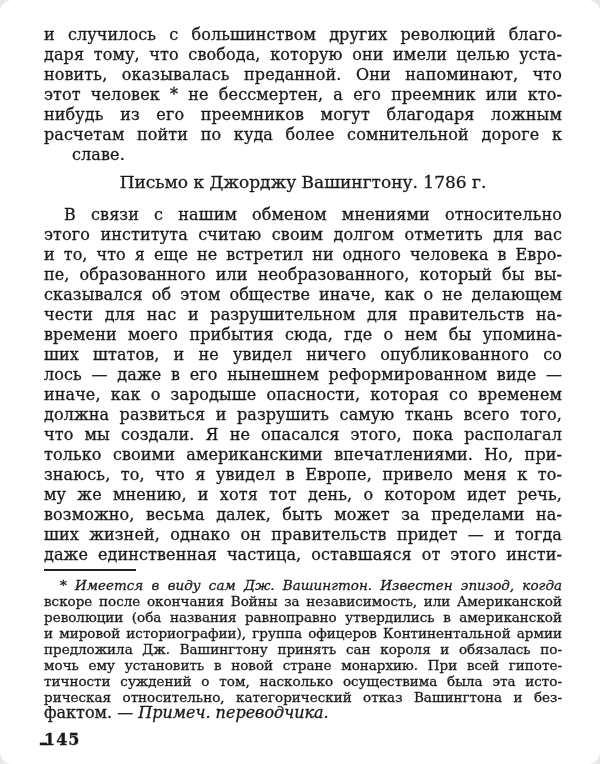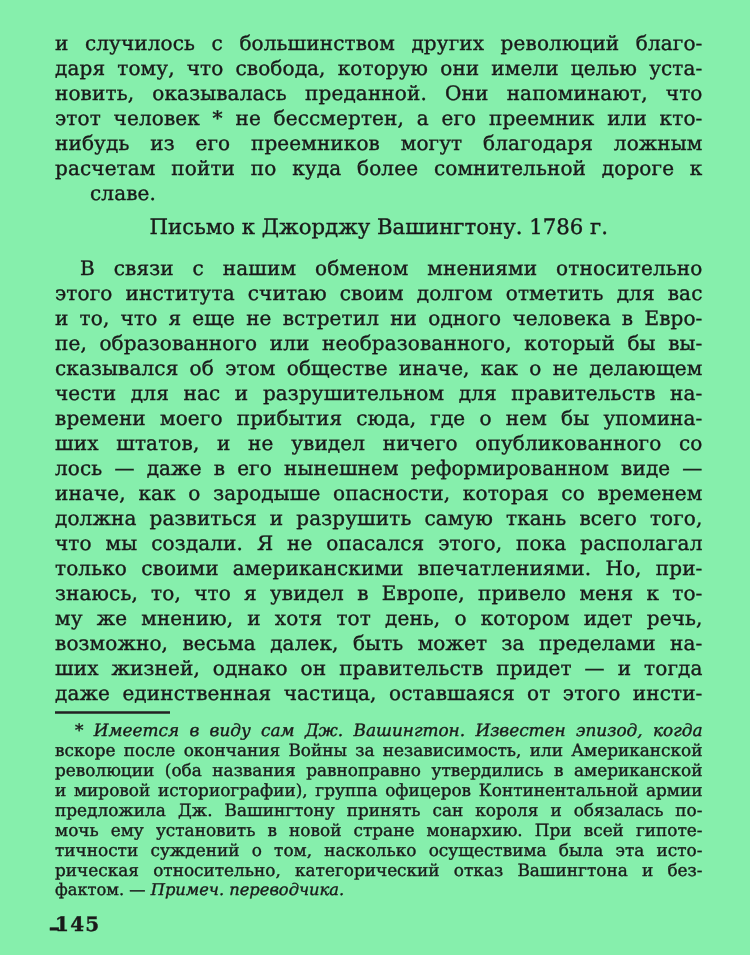--- a/index.html
+++ b/index.html
@@ -5,25 +5,26 @@
   html, body { margin: 0; padding: 0; }
   body {
     width: 600px;
     background: #e8e8e8;
     font-family: "DejaVu Serif", "Liberation Serif", serif;
   }
   .page {
     position: relative;
     width: 600px;
     height: 764px;
-    background: #86efac;
+    background: #ffffff;
     color: #1a1a1a;
     overflow: hidden;
     box-sizing: border-box;
     padding: 25px 38px 0 44px;
+    border-radius: 12px;
     -webkit-text-stroke: 0.3px #1a1a1a;
   }
   .text-block { width: 518px; }
 
   .para { font-size: 16px; }
   .para .line {
     line-height: 20px;
     text-align: justify;
     text-align-last: justify;
     letter-spacing: 0.1px;
@@ -51,21 +52,21 @@
   }
 
   .footnote { font-size: 13.5px; }
   .footnote .line {
     line-height: 16px;
     text-align: justify;
     text-align-last: justify;
   }
   .footnote .line:first-child { text-indent: 16px; font-style: italic; }
   .footnote-last {
-    font-size: 13px;
+    font-size: 16px;
     line-height: 16px;
     text-align: left;
   }
   .footnote-last .ital { font-style: italic; }
 
   .footer {
     position: relative;
     height: 20px;
     margin-top: 9px;
   }

